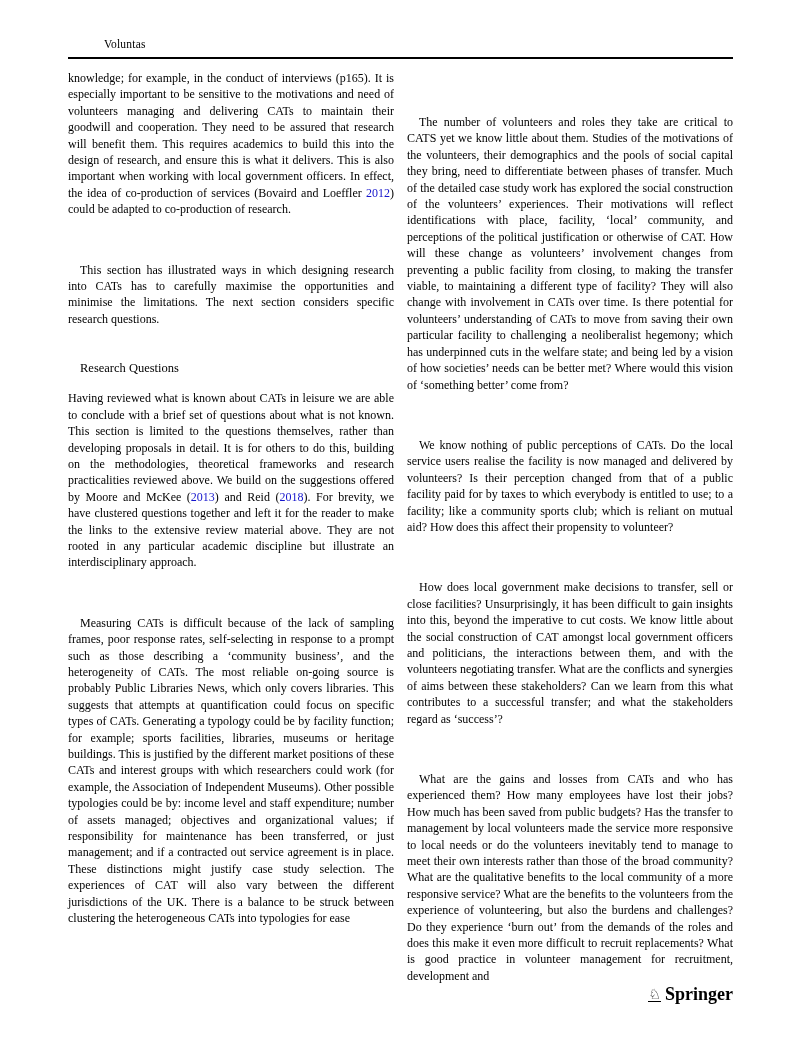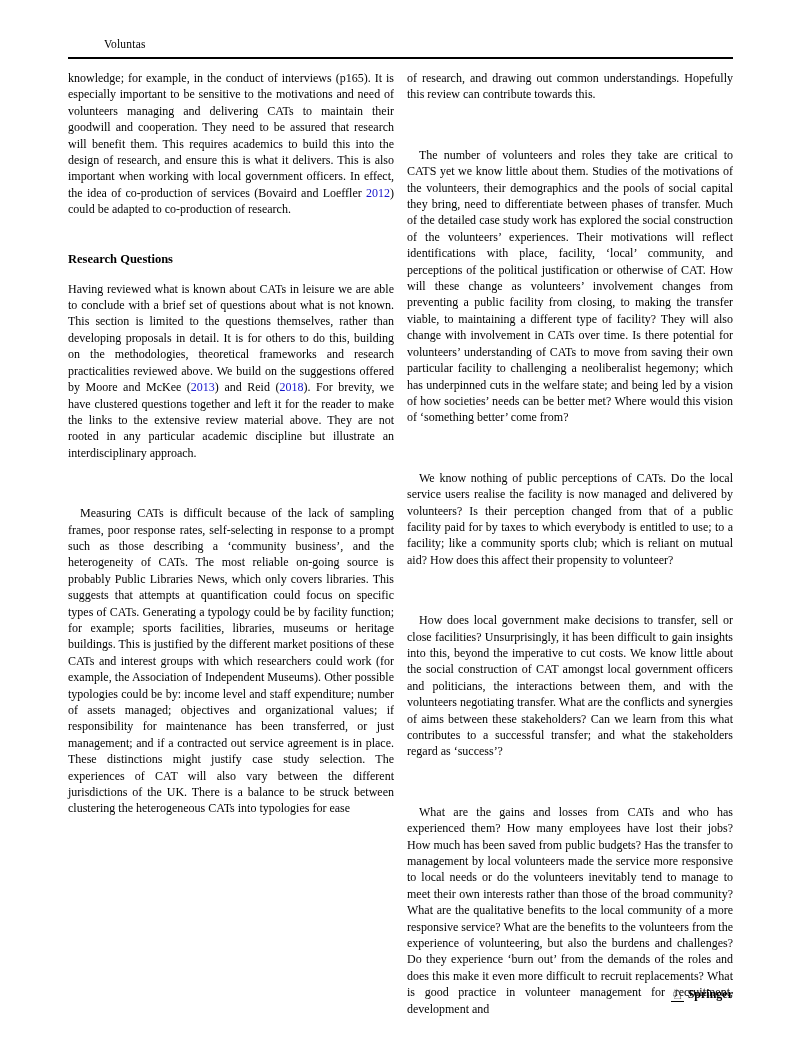--- a/index.html
+++ b/index.html
@@ -49,23 +49,23 @@
     line-height: 16.4px;
     text-align: justify;
     hyphens: auto;
     -webkit-hyphens: auto;
   }
   .para.indent {
     text-indent: 12px;
     margin-top: 44px;
   }
   .section-heading {
-    margin: 34px 0 14px 0;
+    margin: 34px 0 14px 12px;
     font-size: 12.5px;
-    font-weight: bold;
+    font-weight: normal;
   }
   .cite-link {
     color: #1414cc;
     text-decoration: none;
     cursor: pointer;
   }
   .footer-logo {
     position: absolute;
     top: 987px;
     left: 668px;
@@ -78,40 +78,40 @@
   .knight-glyph {
     font-family: "DejaVu Sans", sans-serif;
     font-size: 14px;
     line-height: 14px;
     border-bottom: 1.5px solid #000;
     padding-bottom: 0px;
   }
   .publisher-name {
     font-family: "Liberation Serif", serif;
     font-weight: bold;
-    font-size: 12px;
+    font-size: 18px;
     line-height: 15px;
   }
 </style>
 </head>
 <body>
 
 <div class="running-head">Voluntas</div>
 
 <div class="head-rule"></div>
 
 <div class="content">
   <div class="col">
       <p class="para">knowledge; for example, in the conduct of interviews (p165). It is especially important to be sensitive to the motivations and need of volunteers managing and delivering CATs to maintain their goodwill and cooperation. They need to be assured that research will benefit them. This requires academics to build this into the design of research, and ensure this is what it delivers. This is also important when working with local government officers. In effect, the idea of co-production of services (Bovaird and Loeffler <a class="cite-link">2012</a>) could be adapted to co-production of research.</p>
+      <p class="para indent">This section has illustrated ways in which designing research into CATs has to carefully maximise the opportunities and minimise the limitations. The next section considers specific research questions.</p>
       <h2 class="section-heading">Research Questions</h2>
       <p class="para">Having reviewed what is known about CATs in leisure we are able to conclude with a brief set of questions about what is not known. This section is limited to the questions themselves, rather than developing proposals in detail. It is for others to do this, building on the methodologies, theoretical frameworks and research practicalities reviewed above. We build on the suggestions offered by Moore and McKee (<a class="cite-link">2013</a>) and Reid (<a class="cite-link">2018</a>). For brevity, we have clustered questions together and left it for the reader to make the links to the extensive review material above. They are not rooted in any particular academic discipline but illustrate an interdisciplinary approach.</p>
       <p class="para indent">Measuring CATs is difficult because of the lack of sampling frames, poor response rates, self-selecting in response to a prompt such as those describing a ‘community business’, and the heterogeneity of CATs. The most reliable on-going source is probably Public Libraries News, which only covers libraries. This suggests that attempts at quantification could focus on specific types of CATs. Generating a typology could be by facility function; for example; sports facilities, libraries, museums or heritage buildings. This is justified by the different market positions of these CATs and interest groups with which researchers could work (for example, the Association of Independent Museums). Other possible typologies could be by: income level and staff expenditure; number of assets managed; objectives and organizational values; if responsibility for maintenance has been transferred, or just management; and if a contracted out service agreement is in place. These distinctions might justify case study selection. The experiences of CAT will also vary between the different jurisdictions of the UK. There is a balance to be struck between clustering the heterogeneous CATs into typologies for ease</p>
     </div>
   <div class="col">
-      <p class="para">of research, and drawing out common understandings. Hopefully this review can contribute towards this.</p>
       <p class="para indent">The number of volunteers and roles they take are critical to CATS yet we know little about them. Studies of the motivations of the volunteers, their demographics and the pools of social capital they bring, need to differentiate between phases of transfer. Much of the detailed case study work has explored the social construction of the volunteers’ experiences. Their motivations will reflect identifications with place, facility, ‘local’ community, and perceptions of the political justification or otherwise of CAT. How will these change as volunteers’ involvement changes from preventing a public facility from closing, to making the transfer viable, to maintaining a different type of facility? They will also change with involvement in CATs over time. Is there potential for volunteers’ understanding of CATs to move from saving their own particular facility to challenging a neoliberalist hegemony; which has underpinned cuts in the welfare state; and being led by a vision of how societies’ needs can be better met? Where would this vision of ‘something better’ come from?</p>
       <p class="para indent">We know nothing of public perceptions of CATs. Do the local service users realise the facility is now managed and delivered by volunteers? Is their perception changed from that of a public facility paid for by taxes to which everybody is entitled to use; to a facility; like a community sports club; which is reliant on mutual aid? How does this affect their propensity to volunteer?</p>
       <p class="para indent">How does local government make decisions to transfer, sell or close facilities? Unsurprisingly, it has been difficult to gain insights into this, beyond the imperative to cut costs. We know little about the social construction of CAT amongst local government officers and politicians, the interactions between them, and with the volunteers negotiating transfer. What are the conflicts and synergies of aims between these stakeholders? Can we learn from this what contributes to a successful transfer; and what the stakeholders regard as ‘success’?</p>
       <p class="para indent">What are the gains and losses from CATs and who has experienced them? How many employees have lost their jobs? How much has been saved from public budgets? Has the transfer to management by local volunteers made the service more responsive to local needs or do the volunteers inevitably tend to manage to meet their own interests rather than those of the broad community? What are the qualitative benefits to the local community of a more responsive service? What are the benefits to the volunteers from the experience of volunteering, but also the burdens and challenges? Do they experience ‘burn out’ from the demands of the roles and does this make it even more difficult to recruit replacements? What is good practice in volunteer management for recruitment, development and</p>
     </div>
 </div>
 
 <div class="footer-logo">
   <span class="knight-glyph">♘</span>
   <span class="publisher-name">Springer</span>

